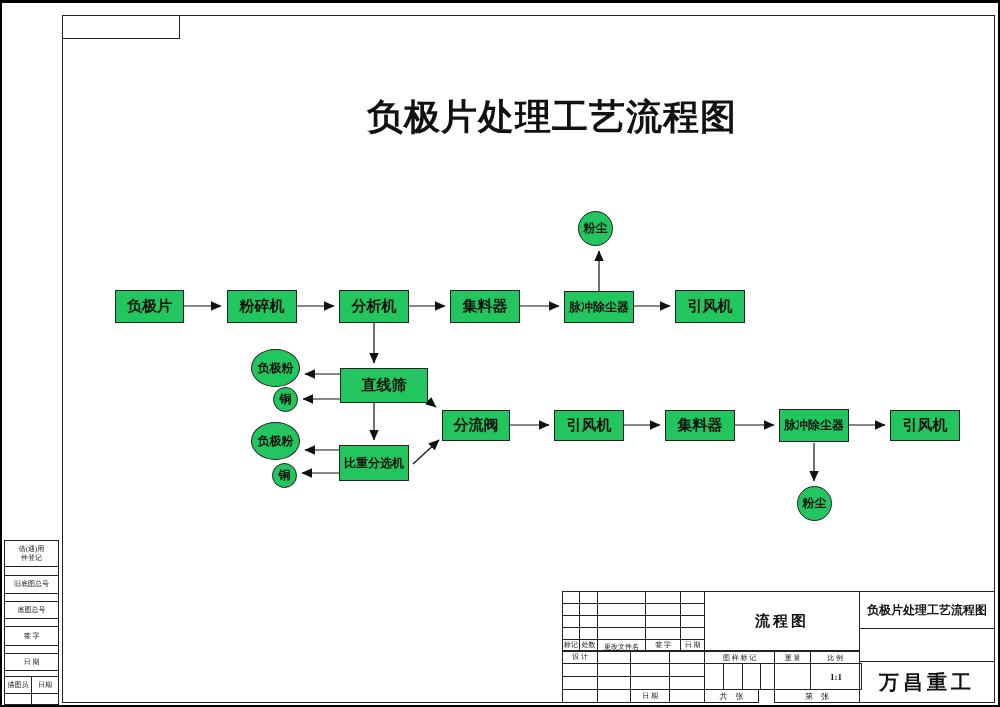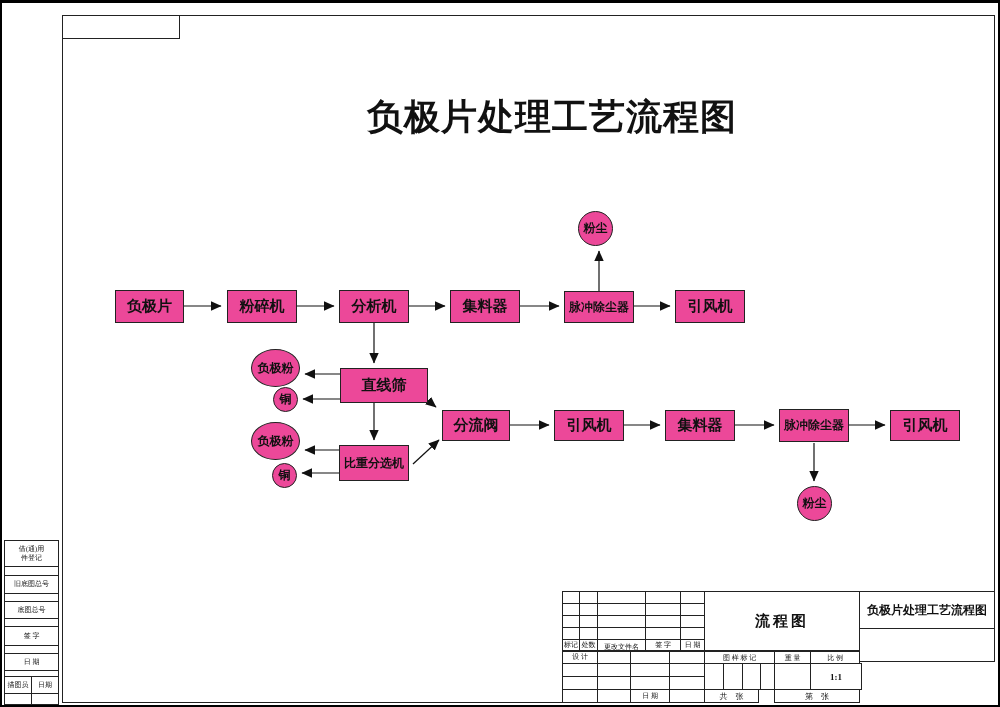--- a/index.html
+++ b/index.html
@@ -8,21 +8,21 @@
     box-sizing:border-box;
     border-top:3px solid #000;border-left:2px solid #000;
     border-right:2px solid #000;border-bottom:2px solid #000;
     font-family:"Liberation Serif","DejaVu Serif",serif;color:#111;
     overflow:hidden;
   }
   .frame{position:absolute;left:60px;top:12px;width:933px;height:688px;border:1px solid #222;box-sizing:border-box;}
   .corner-box{position:absolute;left:60px;top:12px;width:118px;height:24px;border:1px solid #222;box-sizing:border-box;background:#fff;}
   .main-title{position:absolute;left:360px;top:90px;width:380px;text-align:center;font-size:36px;font-weight:bold;letter-spacing:1px;white-space:nowrap;}
   .node{position:absolute;display:flex;align-items:center;justify-content:center;
-        border:1.5px solid #222;box-sizing:border-box;background:#ec4899;
+        border:1.5px solid #222;box-sizing:border-box;background:#22c55e;
         font-size:15px;font-weight:bold;white-space:nowrap;}
   .node.small{font-size:12px;}
   .circle{border-radius:50%;border-width:1.2px;font-size:12px;}
   .arrows{position:absolute;left:0;top:0;pointer-events:none;}
   
   .left-block{position:absolute;left:2px;top:537px;width:55px;background:#fff;border:1px solid #222;box-sizing:border-box;}
   .lb-row{box-sizing:border-box;border-bottom:1px solid #222;display:flex;align-items:center;justify-content:center;
           font-size:7px;line-height:1.15;text-align:right;overflow:hidden;}
   .lb-row:last-child{border-bottom:none;}
   .lb-split{display:flex;padding:0;}
@@ -155,15 +155,16 @@
     <div class="cell" style="left:161px;top:72px;width:20px;height:27px"></div>
     <div class="cell" style="left:180px;top:72px;width:19px;height:27px"></div>
     <div class="cell" style="left:198px;top:72px;width:15px;height:27px"></div>
     <div class="cell" style="left:212px;top:72px;width:37px;height:27px"></div>
     <div class="cell" style="left:248px;top:72px;width:52px;height:27px;font-size:9px;font-weight:bold">1:1</div>
     <div class="cell lab" style="left:142px;top:98px;width:55px;height:14px;position:absolute;font-size:8px">共　张</div>
     <div class="cell lab" style="left:212px;top:98px;width:86px;height:14px;position:absolute;font-size:8px">第　张</div>
 
     <div class="cell dwg-title" style="left:297px;top:0;width:136px;height:38px">负极片处理工艺流程图</div>
     <div class="cell" style="left:297px;top:37px;width:136px;height:34px"></div>
+    <div class="cell company" style="left:297px;top:70px;width:136px;height:42px">万昌重工</div>
   </div>
 
 </div>
 
 </body></html>

